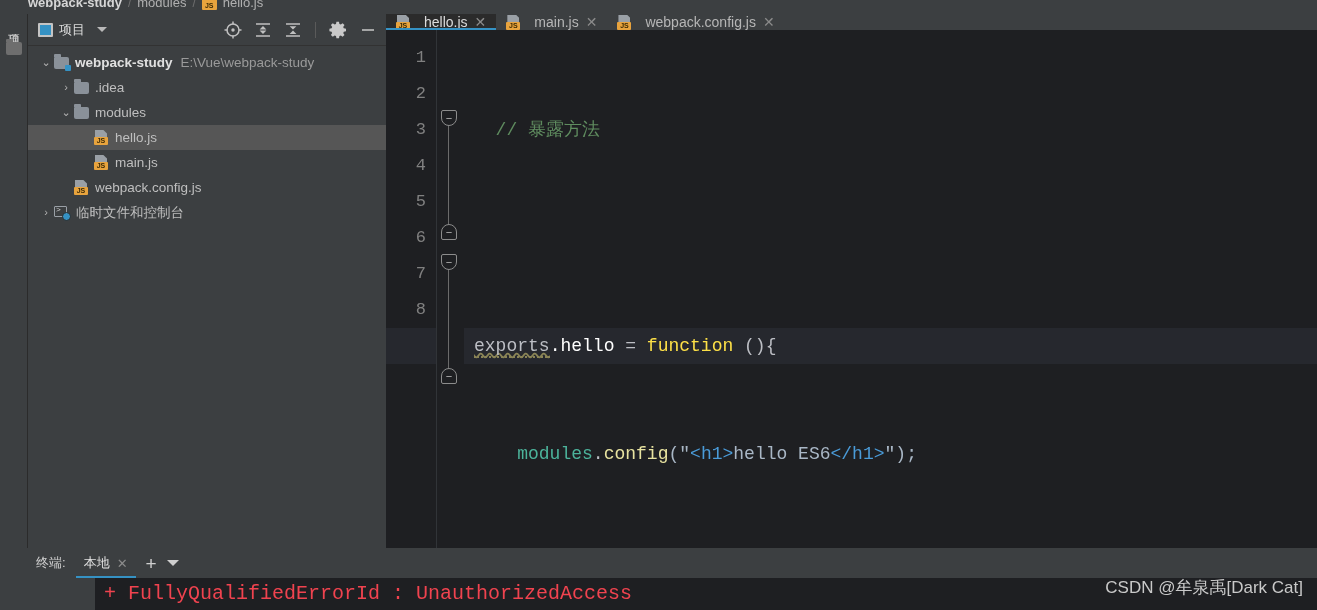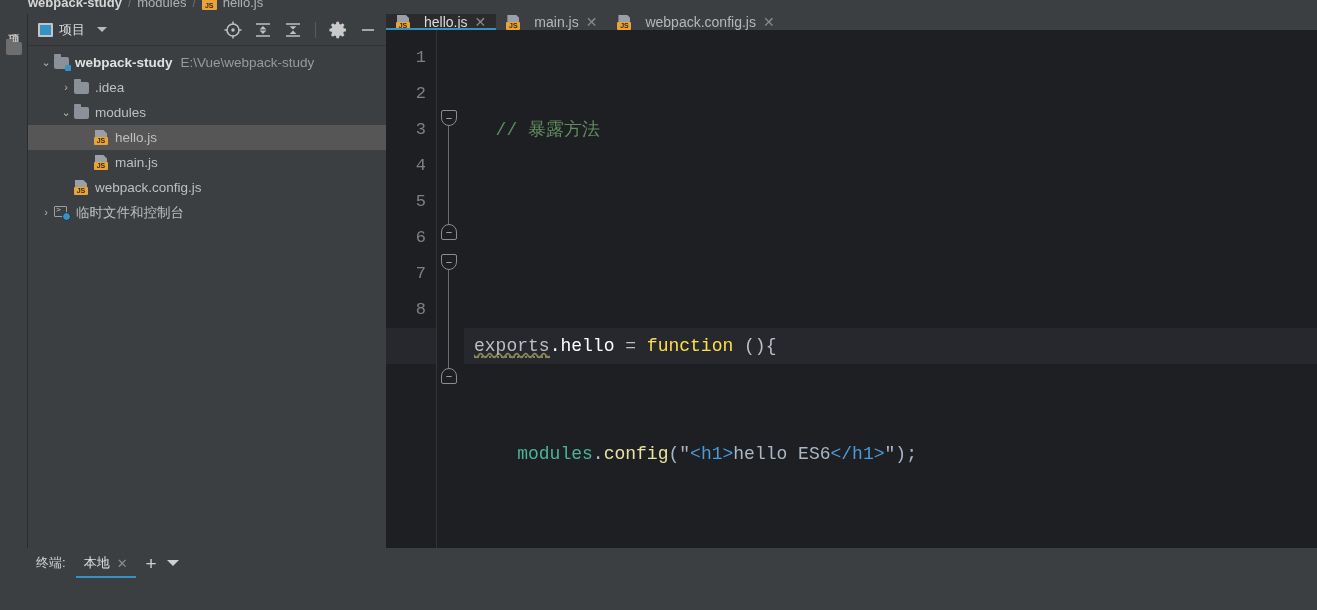--- a/index.html
+++ b/index.html
@@ -442,15 +442,19 @@
     <div class="left-pad-fill"></div>
     <div class="term-tabbar">
       <span>终端:</span>
       <span class="term-tab active">
         <span>本地</span>
         <span class="term-x">✕</span>
       </span>
       <span class="term-plus">+</span>
       <span class="term-chev"></span>
     </div>
+    <div class="term-body">
+      <div class="term-line">+ FullyQualifiedErrorId : UnauthorizedAccess</div>
+    </div>
   </div>
 
+  <div class="watermark">CSDN @牟泉禹[Dark Cat]</div>
 </div>
 
 </body></html>

